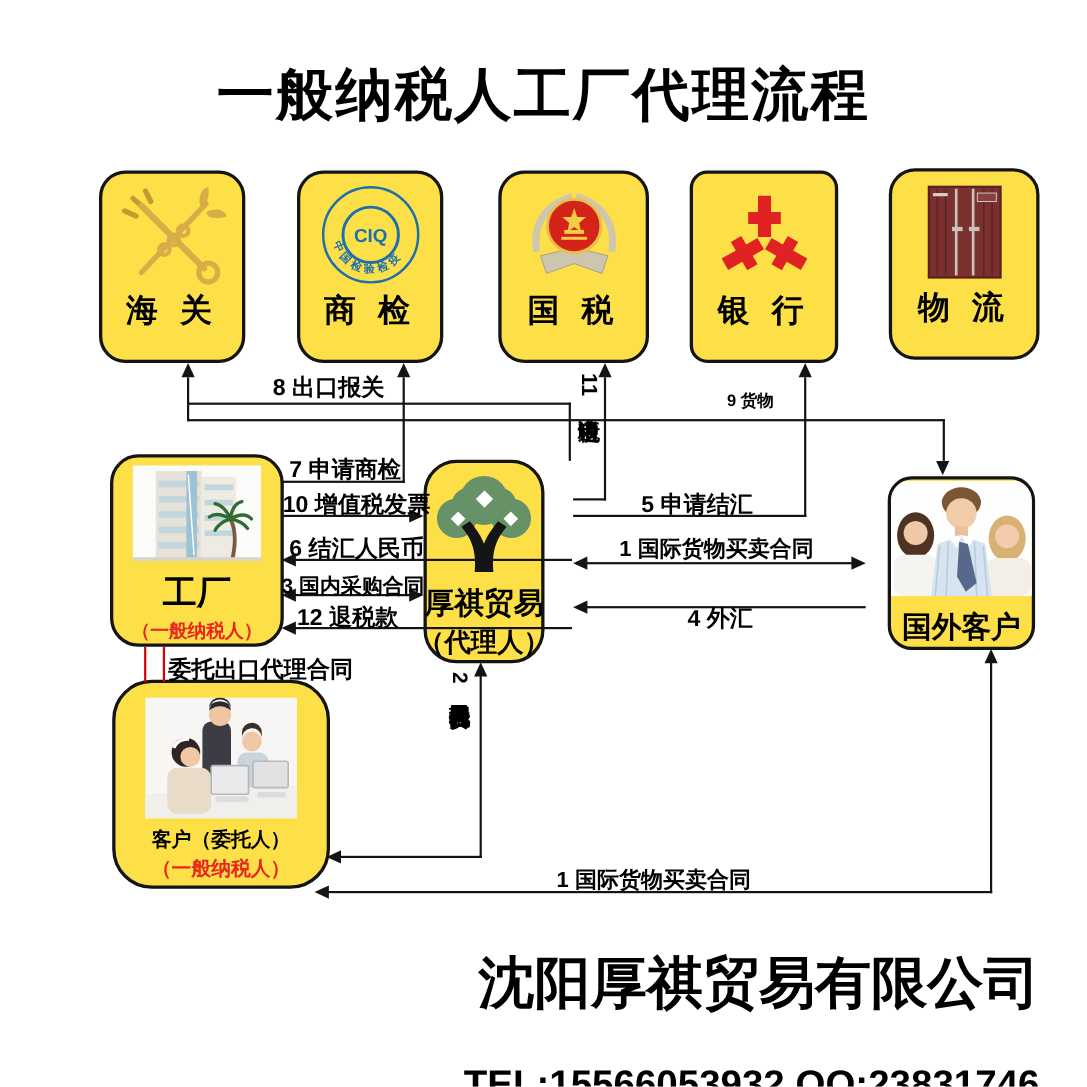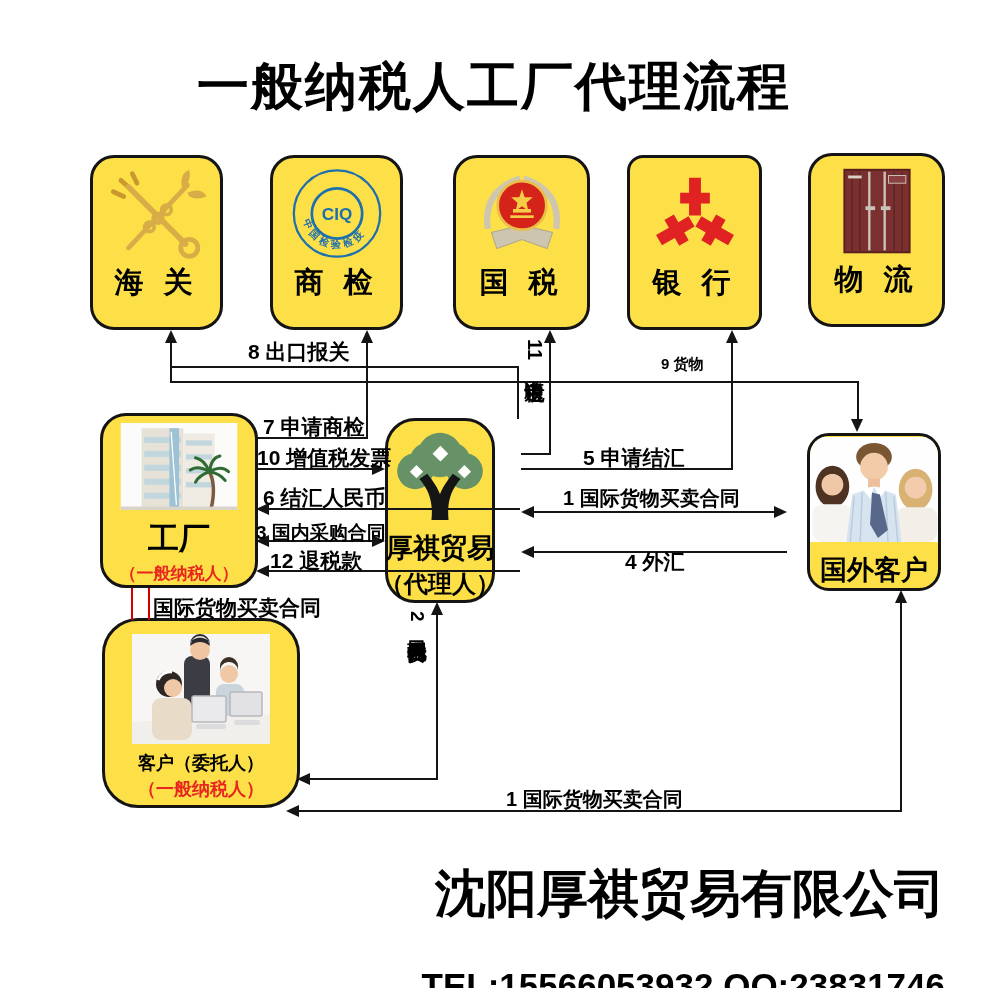--- a/index.html
+++ b/index.html
@@ -271,18 +271,18 @@
   <div class="flbl" style="left:257px;top:444px;font-size:21px;">10 增值税发票</div>
   <div class="flbl" style="left:263px;top:484px;font-size:21px;">6 结汇人民币</div>
   <div class="flbl" style="left:256px;top:520px;font-size:19px;">3 国内采购合同</div>
   <div class="flbl" style="left:270px;top:547px;font-size:21px;">12 退税款</div>
   <div class="flbl" style="left:583px;top:444px;font-size:21px;">5 申请结汇</div>
   <div class="flbl" style="left:563px;top:485px;font-size:20px;">1 国际货物买卖合同</div>
   <div class="flbl" style="left:625px;top:548px;font-size:21px;">4 外汇</div>
   <div class="flbl" style="left:506px;top:786px;font-size:20px;">1 国际货物买卖合同</div>
   <div class="vtext" style="left:522px;top:339px;font-size:20px;height:125px;">11 申请退税</div>
   <div class="vtext" style="left:404px;top:611px;font-size:19px;height:172px;">2 委托出口代理合同</div>
-  <div class="flbl" style="left:153px;top:594px;font-size:21px;">国际货物买卖合同</div>
+  <div class="flbl" style="left:153px;top:594px;font-size:21px;">委托出口代理合同</div>
 
   <div class="footer-company">沈阳厚祺贸易有限公司</div>
   <div class="footer-contact">TEL:15566053932 QQ:23831746</div>
 
 </div>
 
 </body></html>

